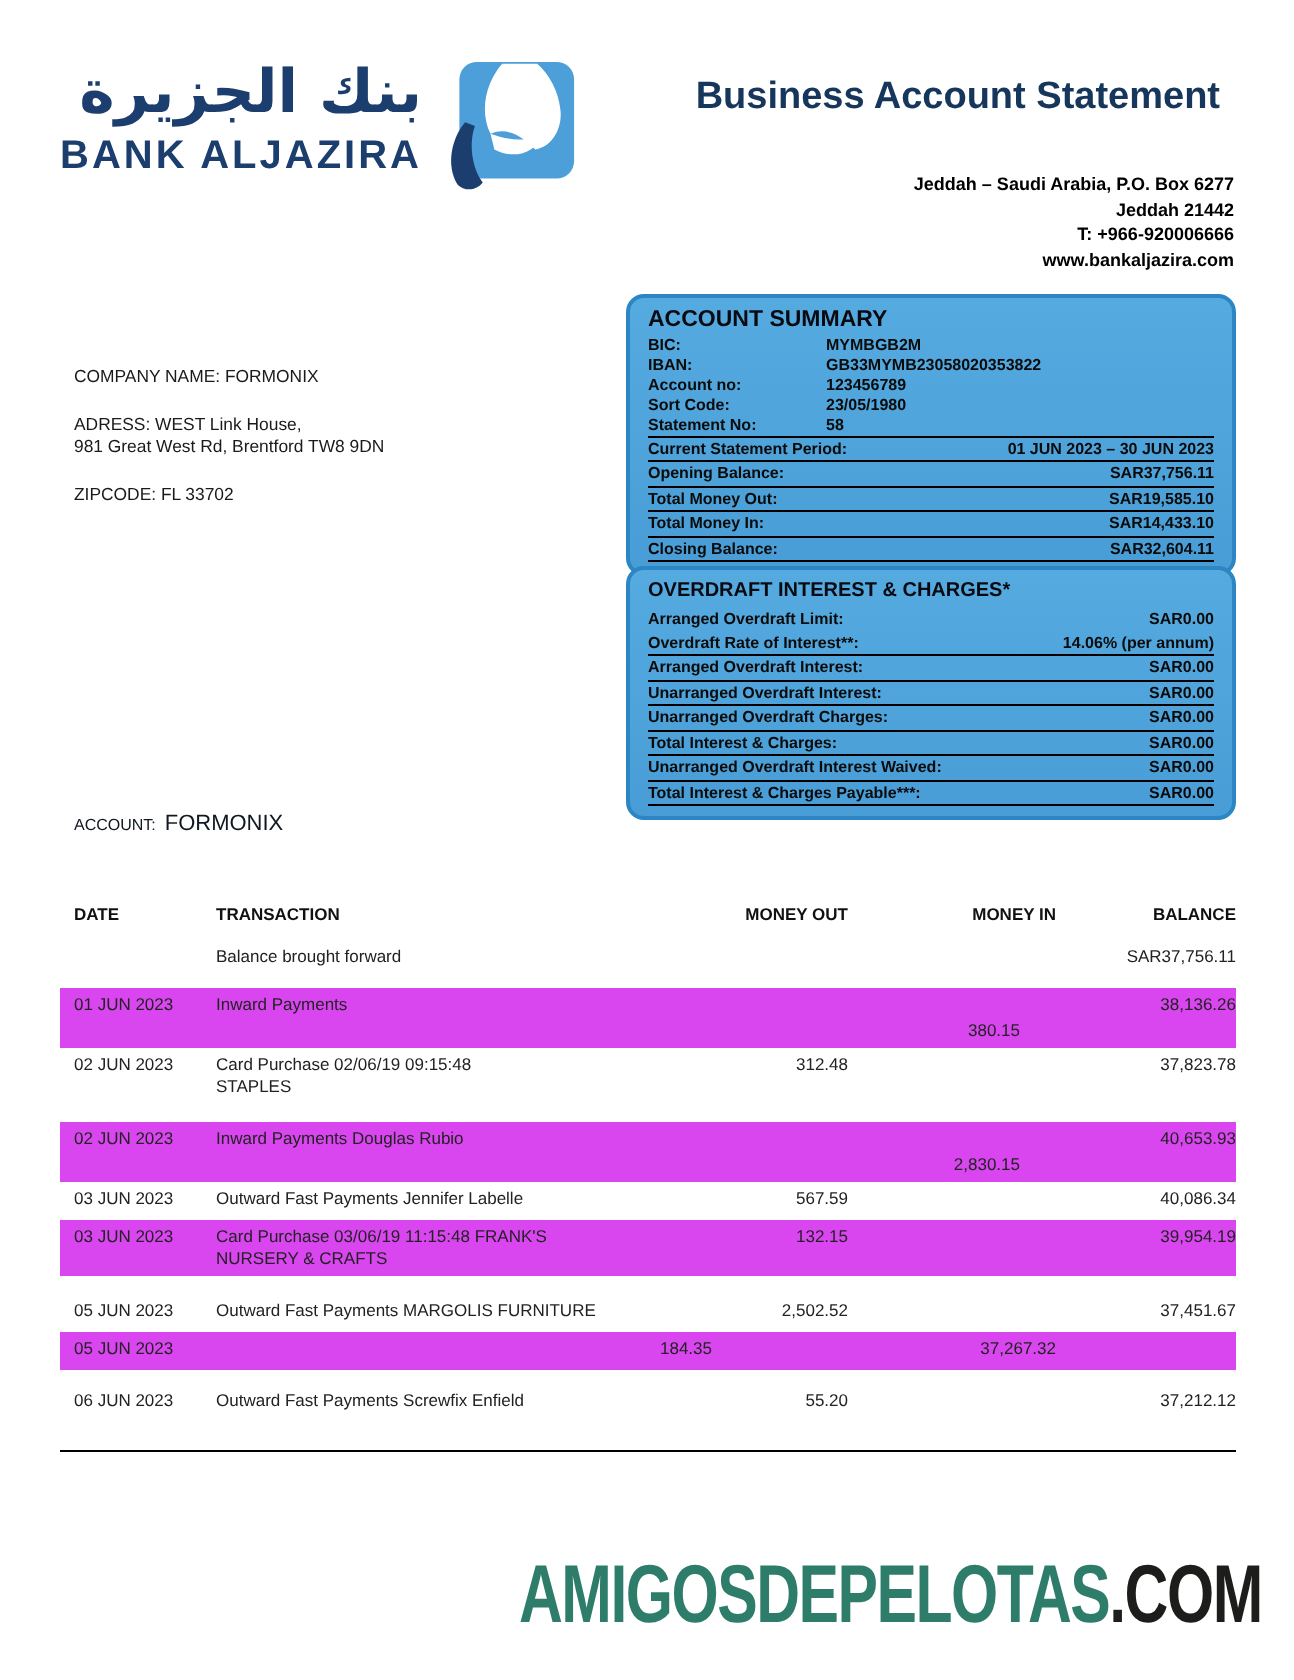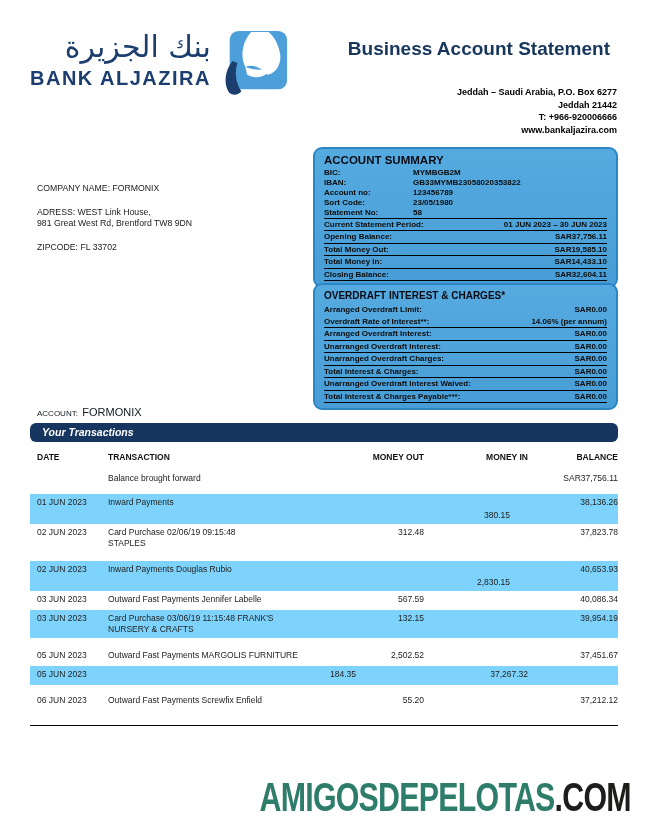--- a/index.html
+++ b/index.html
@@ -6,21 +6,21 @@
   html,body { background:#e8e8e8; }
   .page {
     position:relative; width:647px; height:840px; margin:0 auto;
     background:#ffffff; overflow:hidden;
     font-family:"Liberation Sans", sans-serif; color:#1a1a1a;
   }
 
   
   .logo-row { position:absolute; left:30px; top:28px; display:flex; align-items:flex-start; }
   .logo-text { display:flex; flex-direction:column; align-items:flex-end; }
-  .logo-arabic { font-family:"DejaVu Sans", sans-serif; font-weight:normal; font-size:30px; line-height:38px; color:#1C3E6E; direction:rtl; }
+  .logo-arabic { font-family:"DejaVu Sans", sans-serif; font-weight:bold; font-size:30px; line-height:38px; color:#1C3E6E; direction:rtl; }
   .logo-latin { font-weight:bold; font-size:20px; letter-spacing:1.5px; color:#1C3E6E; margin-top:1px; }
   .logo-mark { margin-left:8px; }
 
   .doc-title { position:absolute; right:37px; top:38px; font-size:19px; font-weight:bold; color:#16365C; }
   .bank-address { position:absolute; right:30px; top:86px; text-align:right; font-size:9px; font-weight:bold; line-height:12.5px; color:#000; }
 
   
   .company { position:absolute; left:37px; top:183px; font-size:8.7px; line-height:11.5px; color:#1a1a1a; }
   .company .gap-after { margin-bottom:12px; }
   .company .gap-before { margin-top:12px; }
@@ -45,21 +45,21 @@
   .acct-name { font-size:11px; font-weight:normal; }
 
   .tx-bar { position:absolute; left:30px; top:423px; width:588px; height:19px;
             background:#16365F; border-radius:6px; color:#fff; font-weight:bold; font-style:italic;
             font-size:10.5px; line-height:19px; padding-left:12px; }
 
   .tx-table { position:absolute; left:30px; top:448px; width:588px; }
   .t-row, .t-head { display:grid; grid-template-columns:78px 248px 68px 104px 90px; }
   .t-head { font-size:8.5px; font-weight:bold; color:#111; padding:4px 0 8px 0; }
   .t-row { font-size:8.5px; color:#222; padding:3px 0 3px 0; min-height:17px; line-height:11px; align-items:start; }
-  .t-row.stripe { background:#7dd3fc; }
+  .t-row.stripe { background:#d946ef; }
   .c.date, .h.date { padding-left:7px; }
   .c.desc  { white-space:pre-line; }
   .c.out, .h.out, .c.in, .h.in, .c.bal, .h.bal { text-align:right; }
   .c.in { padding-right:18px;margin-top:13px; }
   .t-row.bf { min-height:14px; padding-bottom:8px; }
   .t-gap { height:9px; }
   .t-gap.g3 { height:7px; }
   .table-endrule { margin-top:14px; border-top:1.6px solid #000; width:588px; }
 
   
@@ -180,21 +180,20 @@
       <span>Total Interest &amp; Charges Payable***:</span>
       <span>SAR0.00</span>
     </div>
   </div>
 
   <div class="account-line">
     <span class="acct-label">ACCOUNT:</span>
     <span class="acct-name">FORMONIX</span>
   </div>
 
-  <div class="tx-bar">Your Transactions</div>
 
   <div class="tx-table">
     <div class="t-head">
       <div class="h date">DATE</div>
       <div class="h desc">TRANSACTION</div>
       <div class="h out">MONEY OUT</div>
       <div class="h in">MONEY IN</div>
       <div class="h bal">BALANCE</div>
     </div>
 

